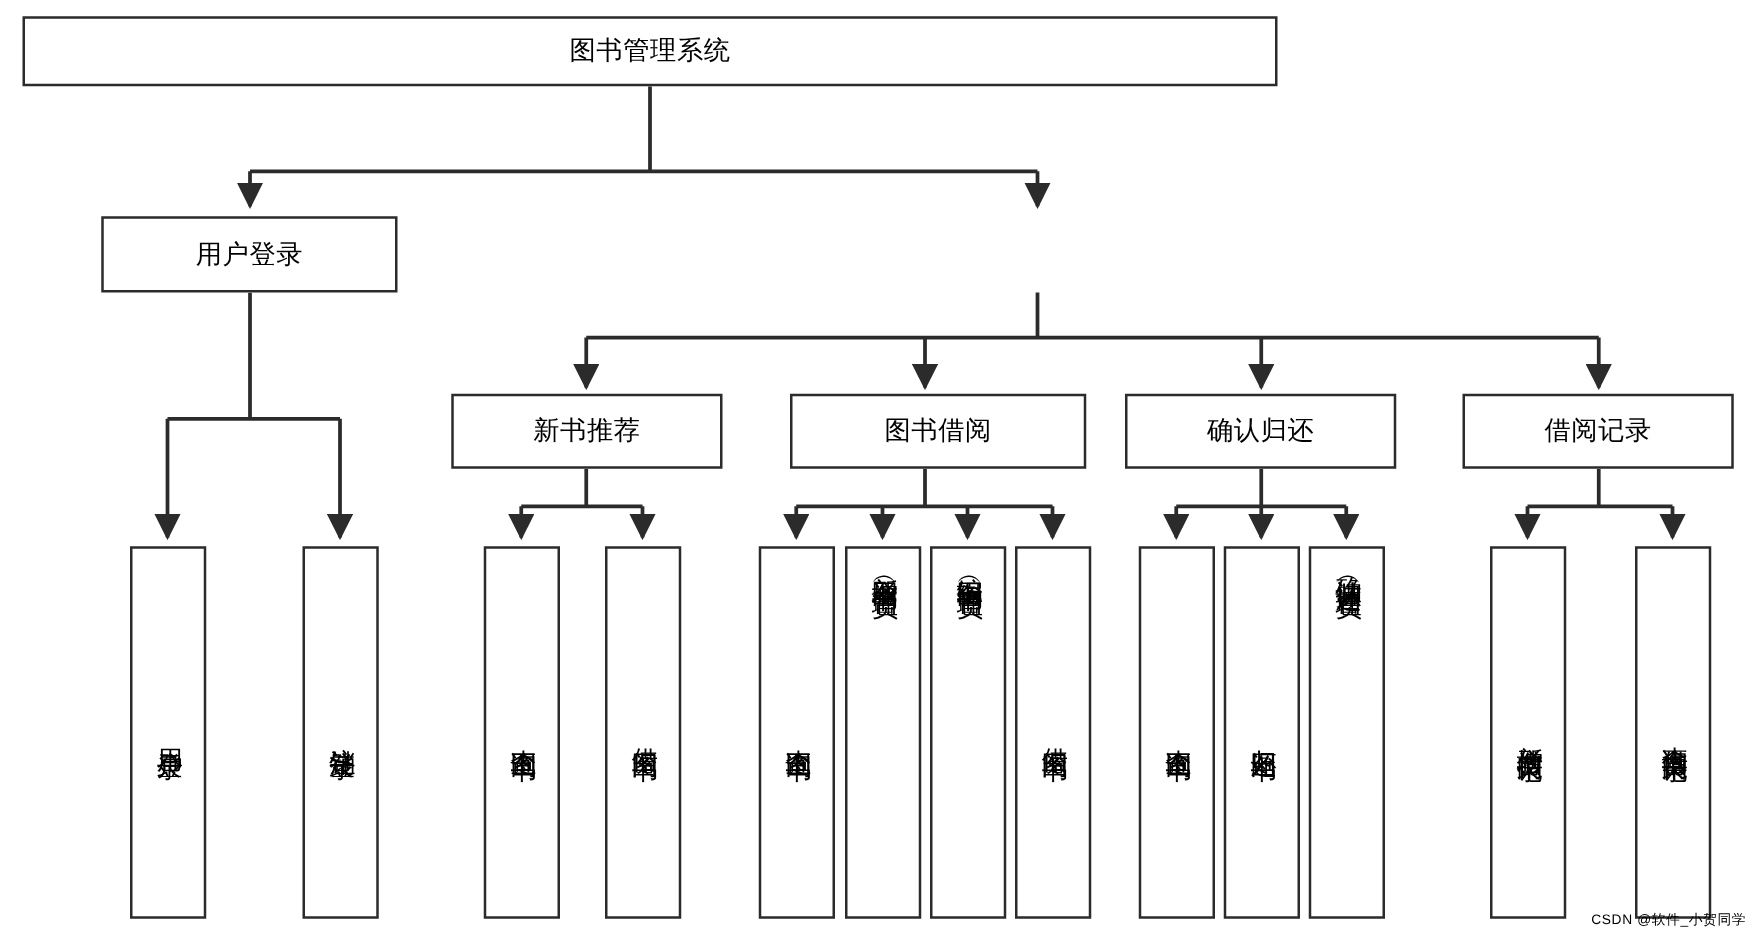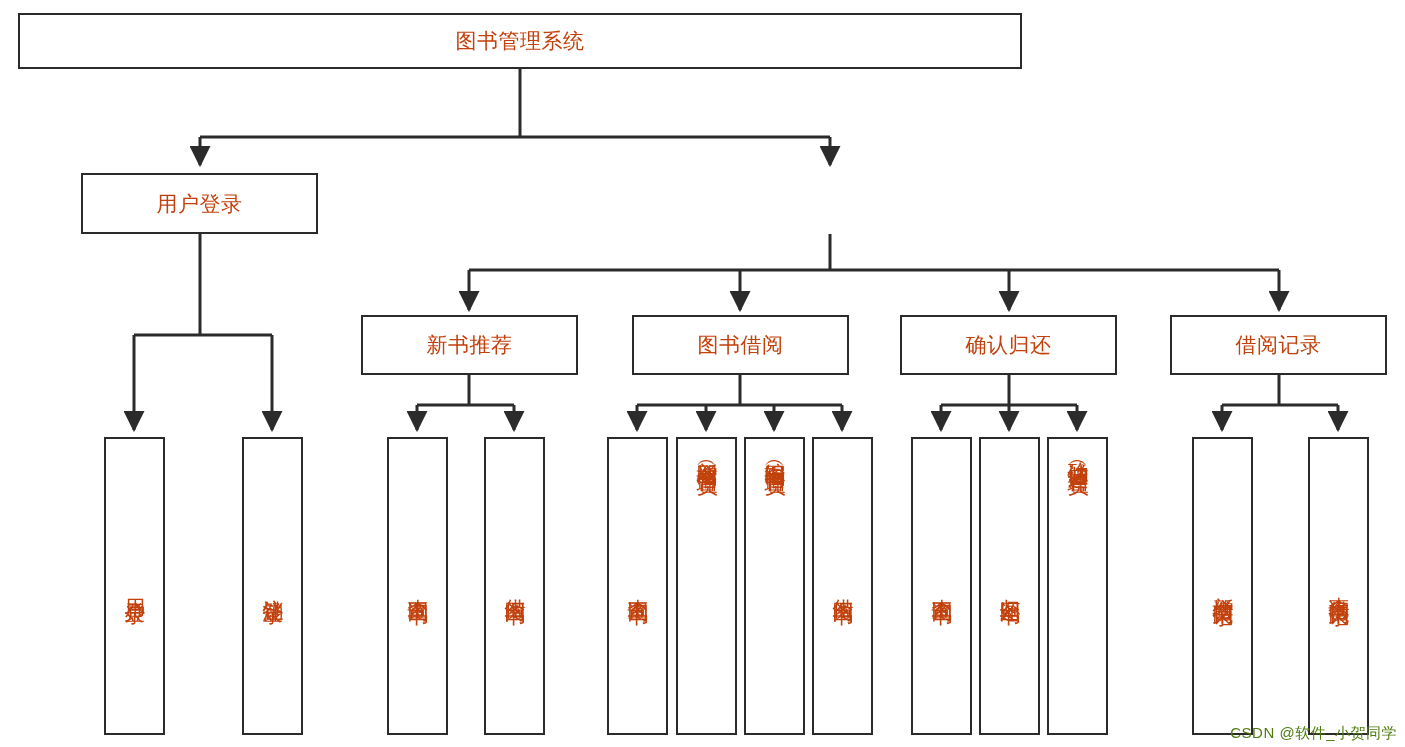--- a/index.html
+++ b/index.html
@@ -27,21 +27,21 @@
     pointer-events: none;
   }
   .node {
     position: absolute;
     box-sizing: border-box;
     background: #ffffff;
     border: 2px solid #2b2b2b;
     display: flex;
     align-items: center;
     justify-content: center;
-    color: #c2410c;
+    color: #000000;
   }
   .node-label {
     display: block;
     text-align: center;
     line-height: 1.12;
     white-space: nowrap;
   }
   
   .node.horiz .node-label {
     font-size: 21px;
@@ -64,22 +64,22 @@
     white-space: nowrap;
   }
   .node.vert.center-text {
     align-items: center;
     padding-top: 0;
   }
   #watermark {
     position: absolute;
     right: 8px;
     bottom: 4px;
-    font-size: 15px;
-    color: #4d7c0f;
+    font-size: 11px;
+    color: #000000;
     letter-spacing: 0.5px;
     white-space: nowrap;
     user-select: none;
   }
 </style>
 </head>
 <body>
 
 <div id="diagram-root">
 
@@ -138,21 +138,21 @@
     <span class="node-label">图书管理系统</span>
   </div>
 
   <div class="node horiz" style="left:81px; top:173px; width:237px; height:61px;">
     <span class="node-label">用户登录</span>
   </div>
 
   <div class="node horiz" style="left:361px; top:315px; width:217px; height:60px;">
     <span class="node-label">新书推荐</span>
   </div>
-  <div class="node horiz" style="left:632px; top:315px; width:217px; height:60px;">
+  <div class="node horiz" style="left:632px; top:315px; width:237px; height:60px;">
     <span class="node-label">图书借阅</span>
   </div>
   <div class="node horiz" style="left:900px; top:315px; width:217px; height:60px;">
     <span class="node-label">确认归还</span>
   </div>
   <div class="node horiz" style="left:1170px; top:315px; width:217px; height:60px;">
     <span class="node-label">借阅记录</span>
   </div>
 
   <div class="node vert center-text" style="left:104px; top:437px; width:61px; height:298px;">

